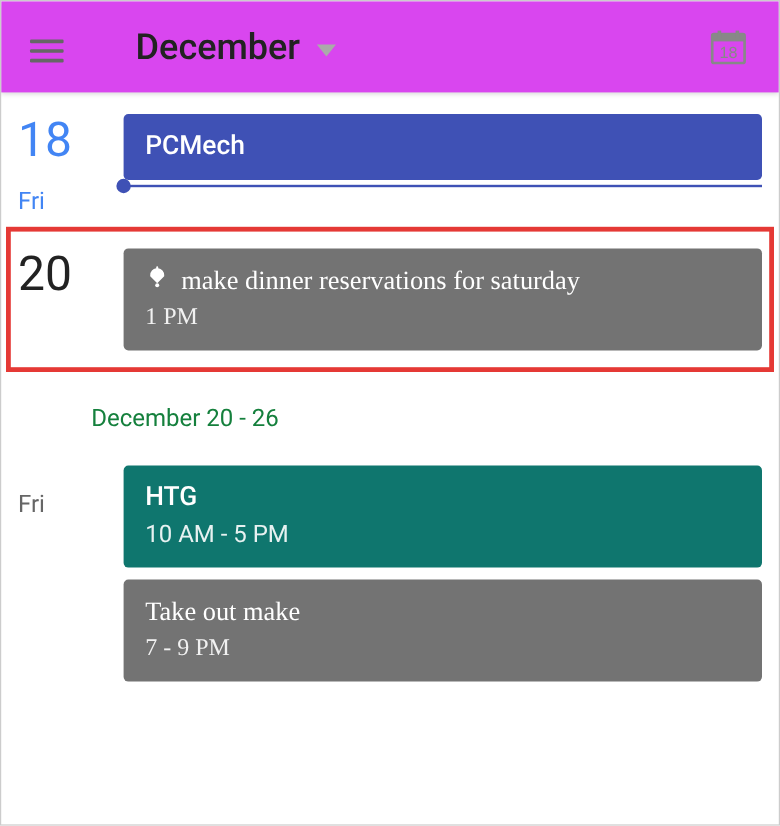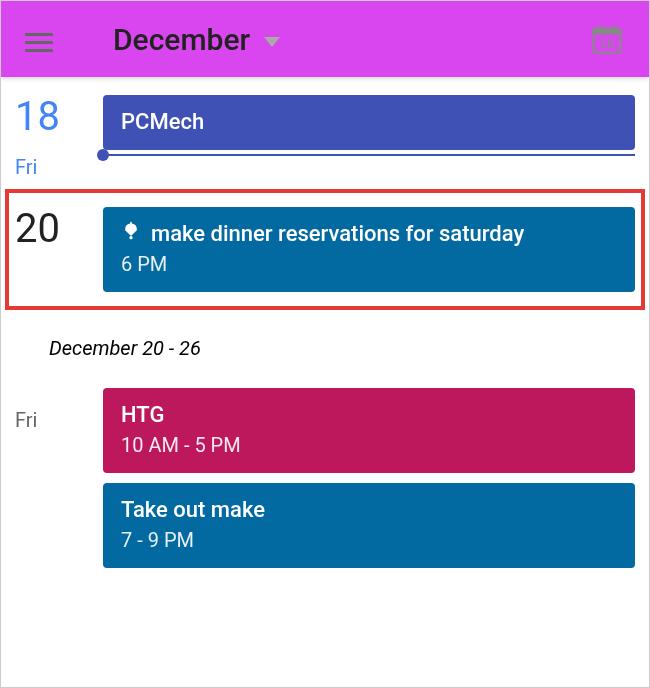--- a/index.html
+++ b/index.html
@@ -97,22 +97,22 @@
       display: flex;
       align-items: center;
       gap: 10px;
     }
     .event-time {
       color: rgba(255,255,255,0.9);
       font-size: 20px;
       margin-top: 6px;
     }
     .bg-indigo { background: #3f51b5; }
-    .bg-blue { background: #0369a1; }
-    .bg-gray { background: #be185d; }
+    .bg-blue { background: #737373; font-family: Liberation Serif, serif; }
+    .bg-gray { background: #0f766e; }
 
     .now-line-wrap {
       position: relative;
       height: 2px;
       margin-top: -6px;
       margin-bottom: 6px;
     }
     .now-line {
       height: 2px;
       background: #3f51b5;
@@ -121,24 +121,23 @@
     .now-dot {
       position: absolute;
       left: -6px;
       top: -5px;
       width: 12px; height: 12px;
       border-radius: 50%;
       background: #3f51b5;
     }
 
     .week-sep {
-      color: #000000;
+      color: #15803d;
       font-size: 20px;
-      padding: 26px 0 18px 48px;
-      font-style: italic;
+      padding: 26px 0 18px 75px;
     }
 
     .highlight-box {
       position: absolute;
       border: 4px solid #e53935;
       left: 4px; right: 4px;
       top: 0; bottom: 0;
       pointer-events: none;
     }
 
@@ -197,21 +196,21 @@
       <div class="event-card bg-blue" style="margin-bottom:0;">
         <div class="event-title">
           <span class="reminder-icon">
             <svg width="20" height="20" viewBox="0 0 24 24" fill="#fff">
                 <path d="M11 2a1 1 0 012 0v1.07A7 7 0 0119 10v1l-7 7-7-7v-1a7 7 0 016-6.93V2z"></path>
                 <circle cx="12" cy="20" r="2"></circle>
               </svg>
           </span>
           <span>make dinner reservations for saturday</span>
         </div>
-        <div class="event-time">6 PM</div>
+        <div class="event-time">1 PM</div>
       </div>
     </div>
   </div>
 
   <div class="week-sep">December 20 - 26</div>
 
   <div class="day-row">
     <div class="date-col">
       <div class="date-dow">Fri</div>
     </div>

